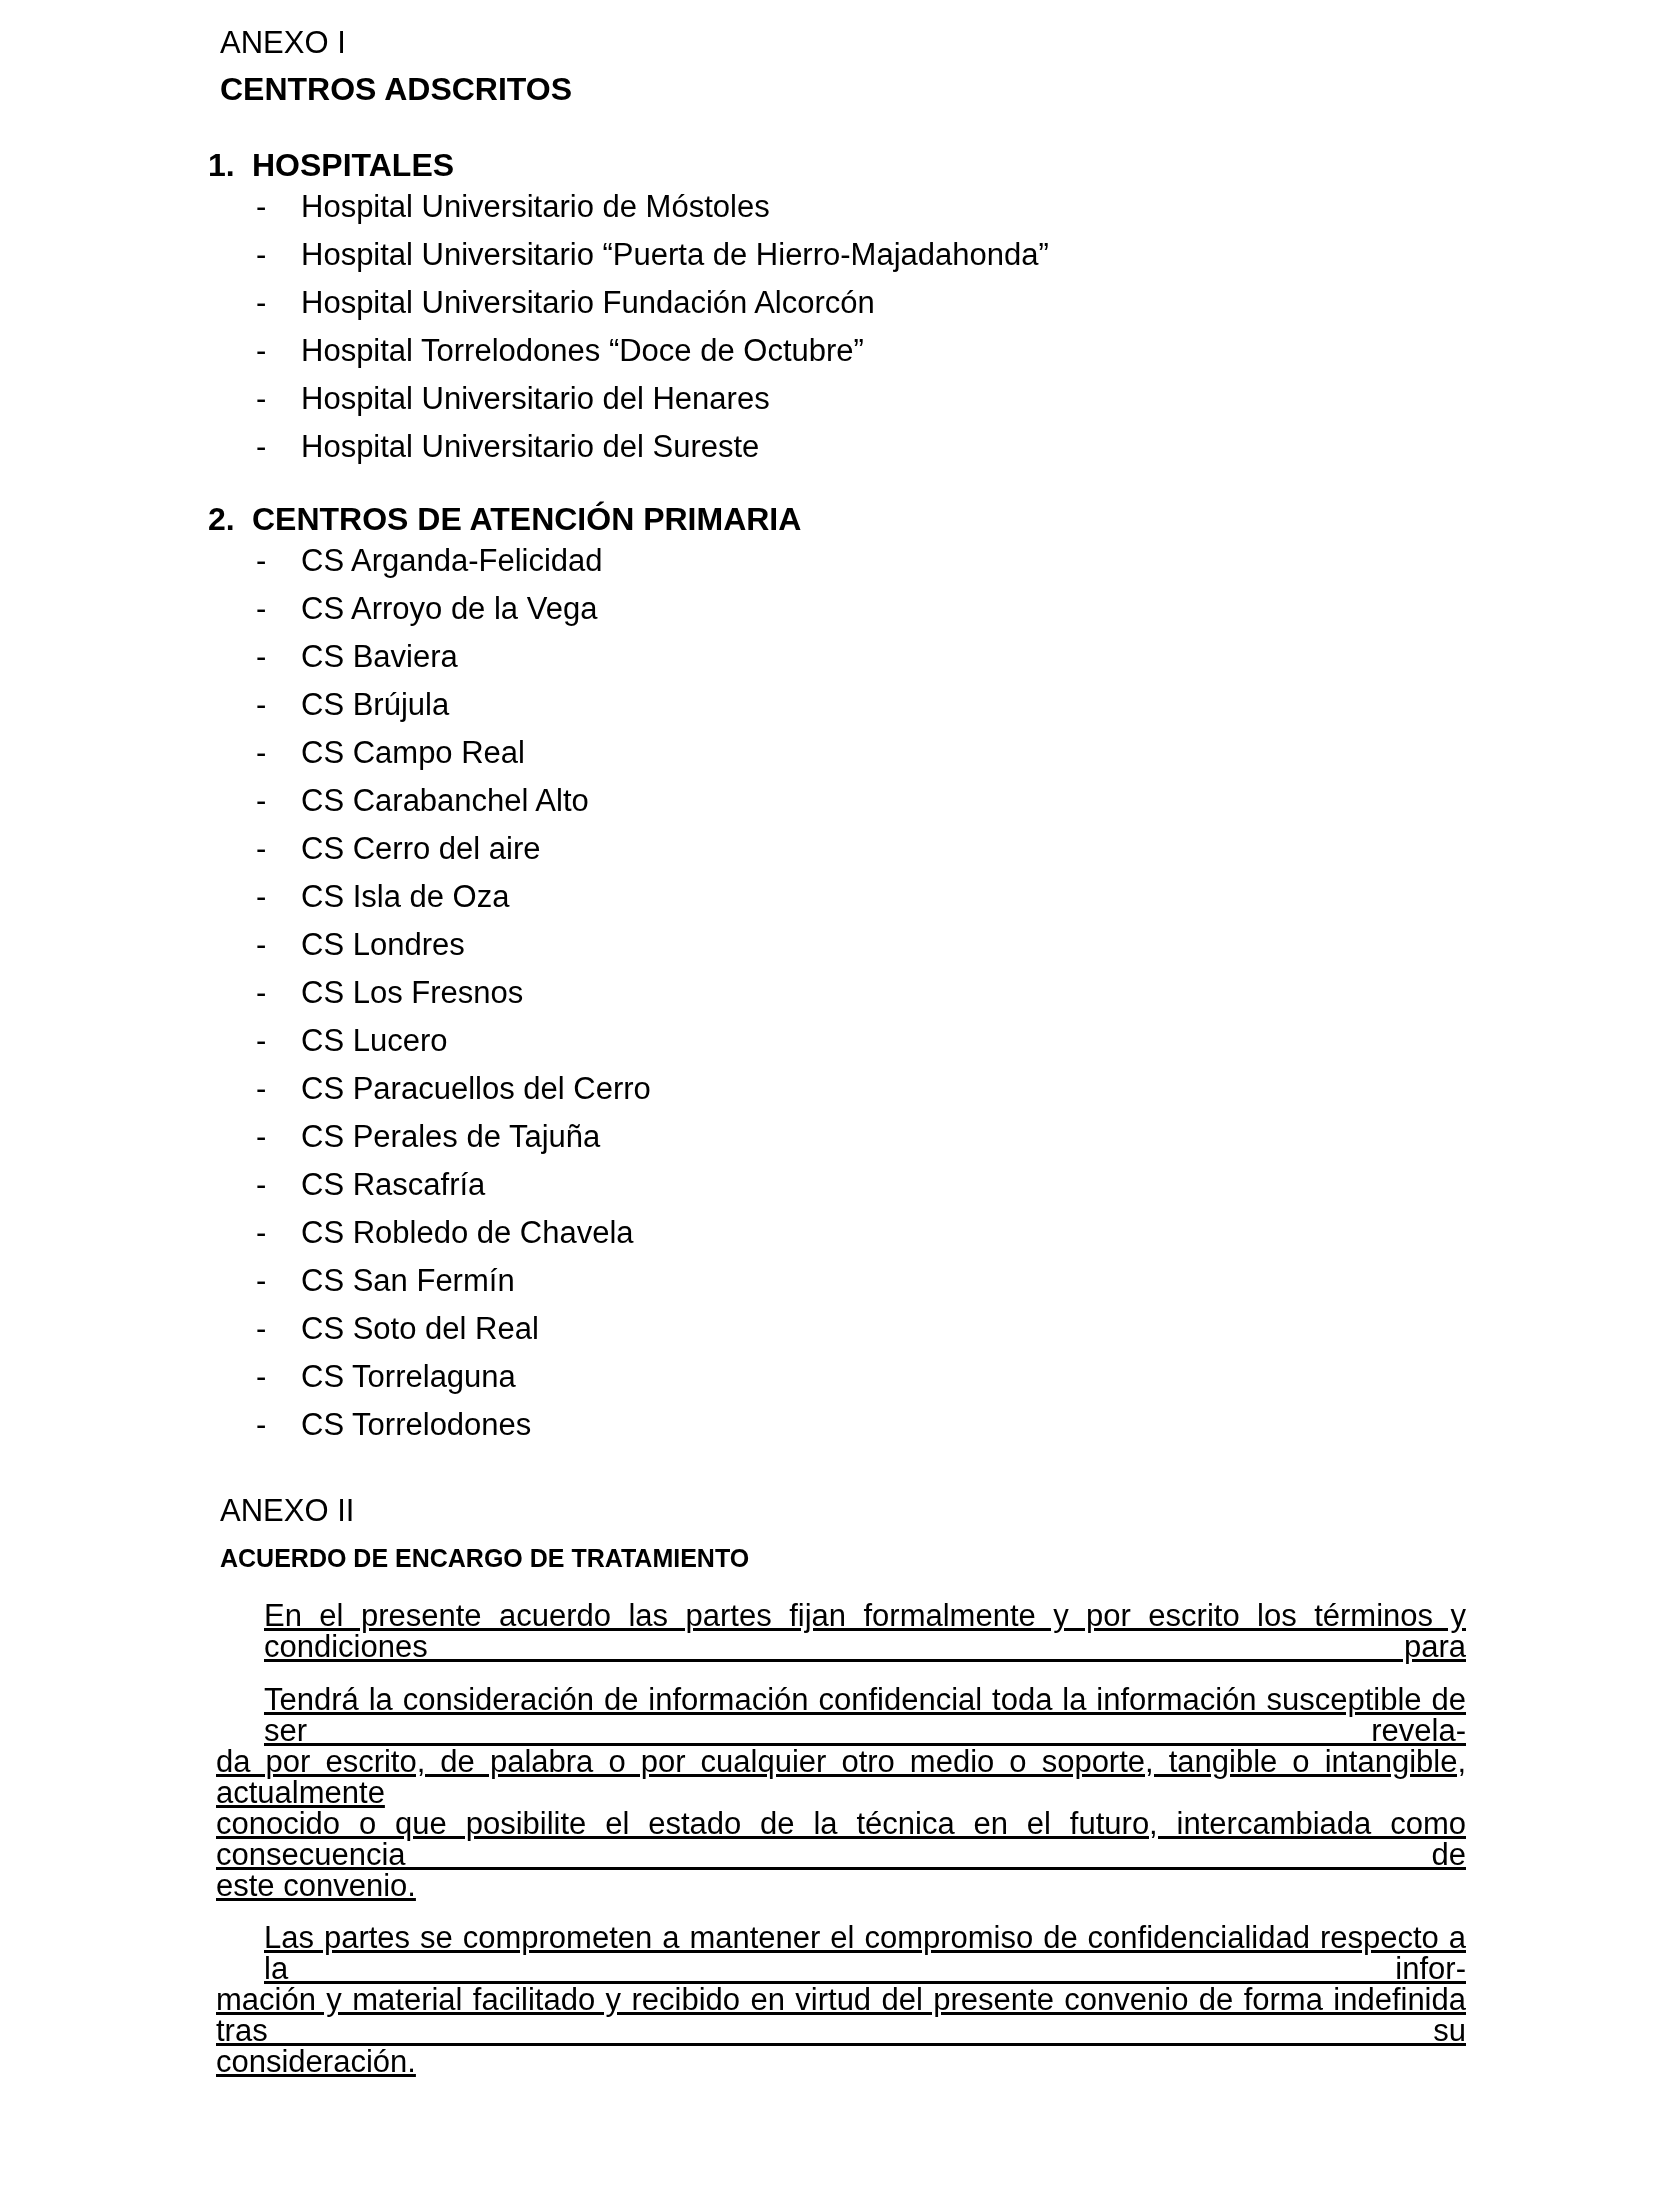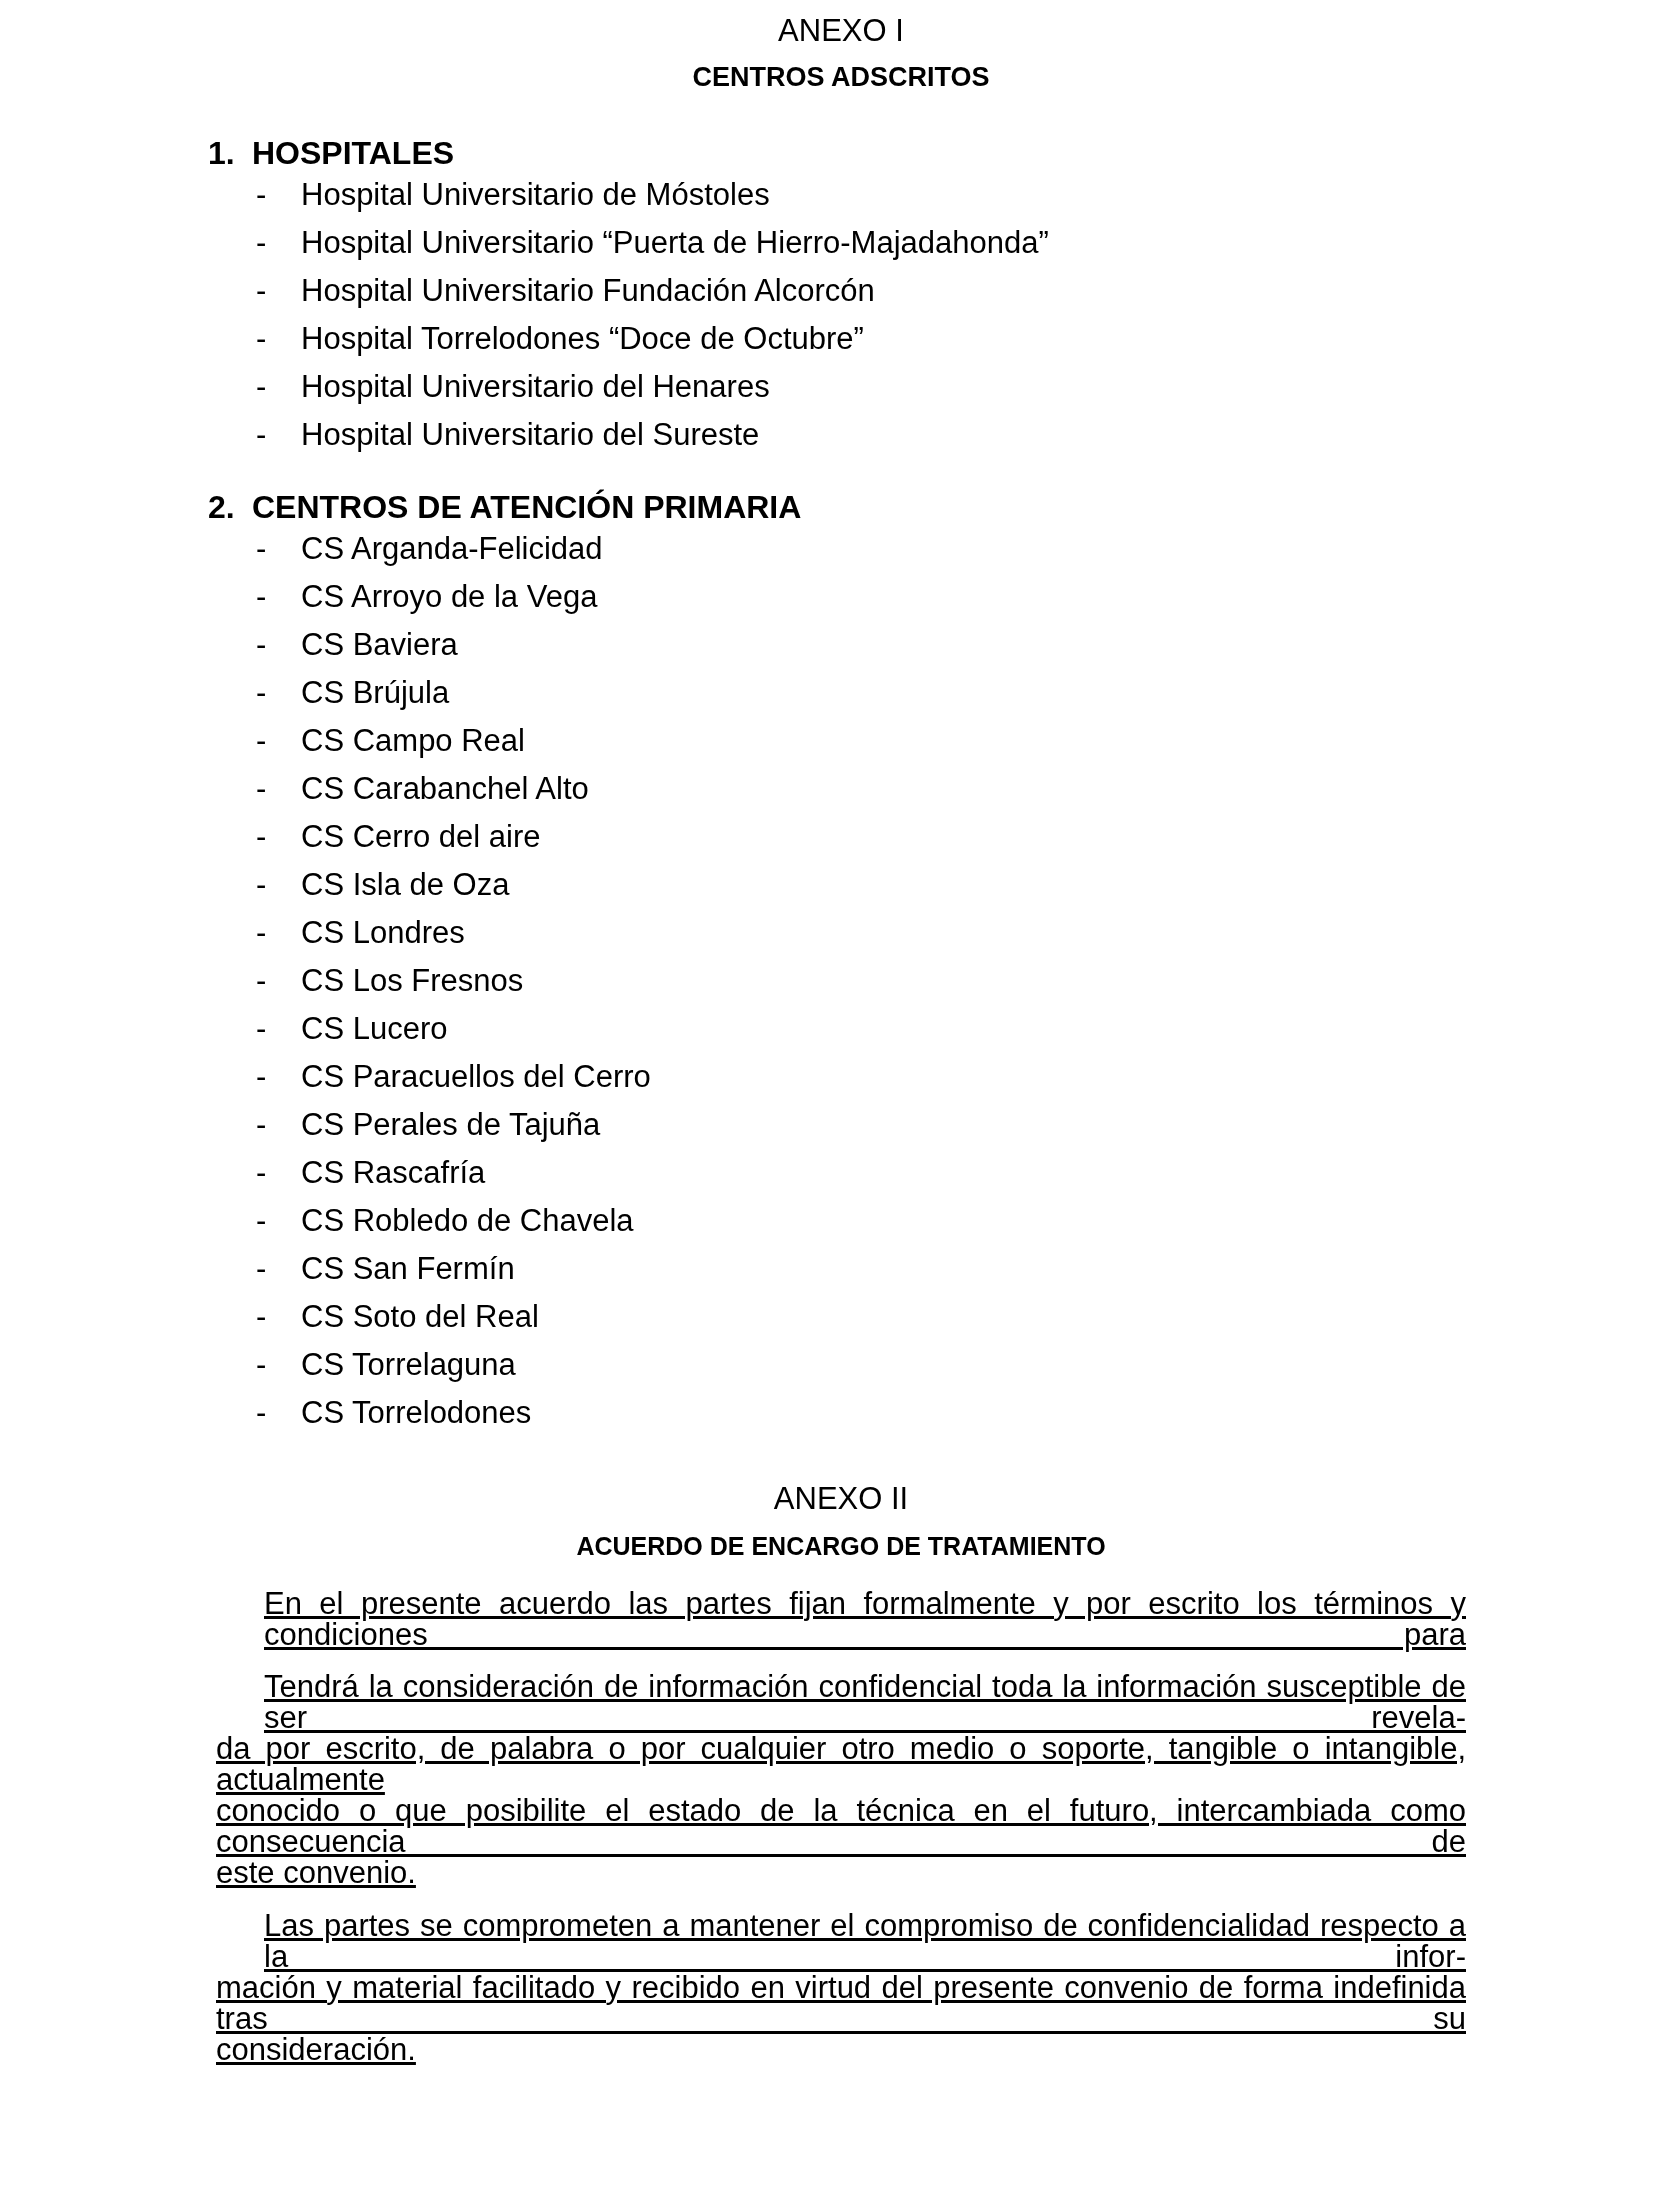--- a/index.html
+++ b/index.html
@@ -18,28 +18,28 @@
   }
   .page {
     box-sizing: border-box;
     width: 1679px;
     height: 2194px;
     padding: 13px 205px 0 208px;
     background: #ffffff;
   }
   
   .center-line {
-    text-align: center;
+    text-align: left;
     line-height: 35px;
     font-weight: normal;
     font-size: 31px;
-    margin: 0;
+    margin: 12px;
   }
   .bold { font-weight: bold; }
-  .t-centros   { margin-top: 11.5px; font-size: 27px; }
+  .t-centros   { margin-top: 11.5px; font-size: 32px; }
   .t-anexo2    { margin-top: 44px; }
   .t-acuerdo   { margin-top: 13px; font-size: 25px; }
 
   
   .sec-heading {
     display: flex;
     font-weight: bold;
     font-size: 32px;
     line-height: 35px;
     margin: 0;

